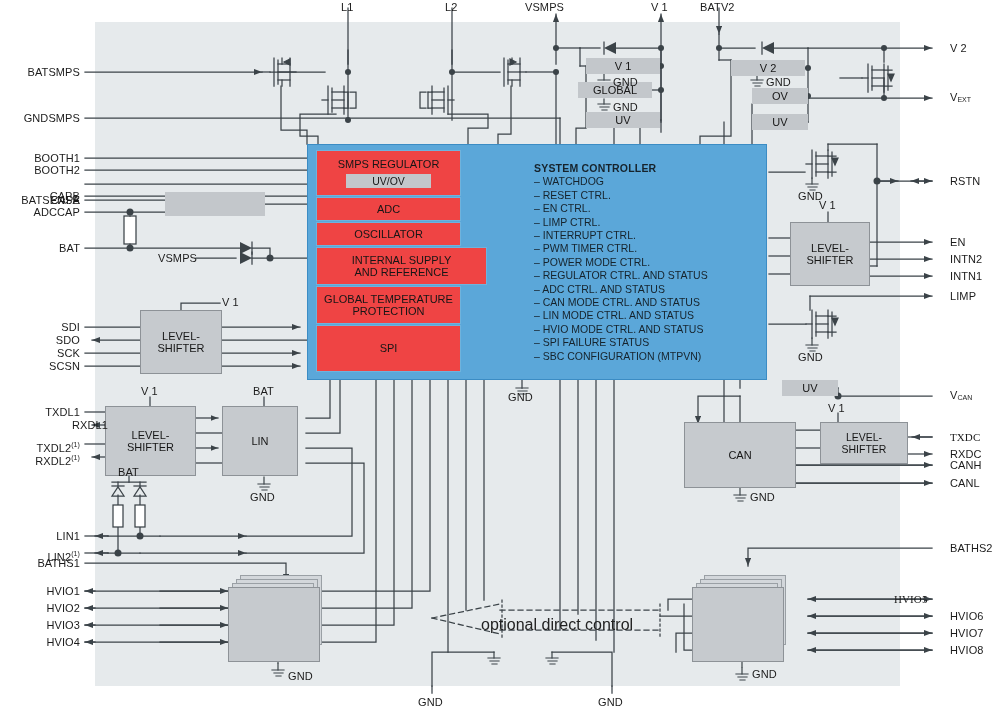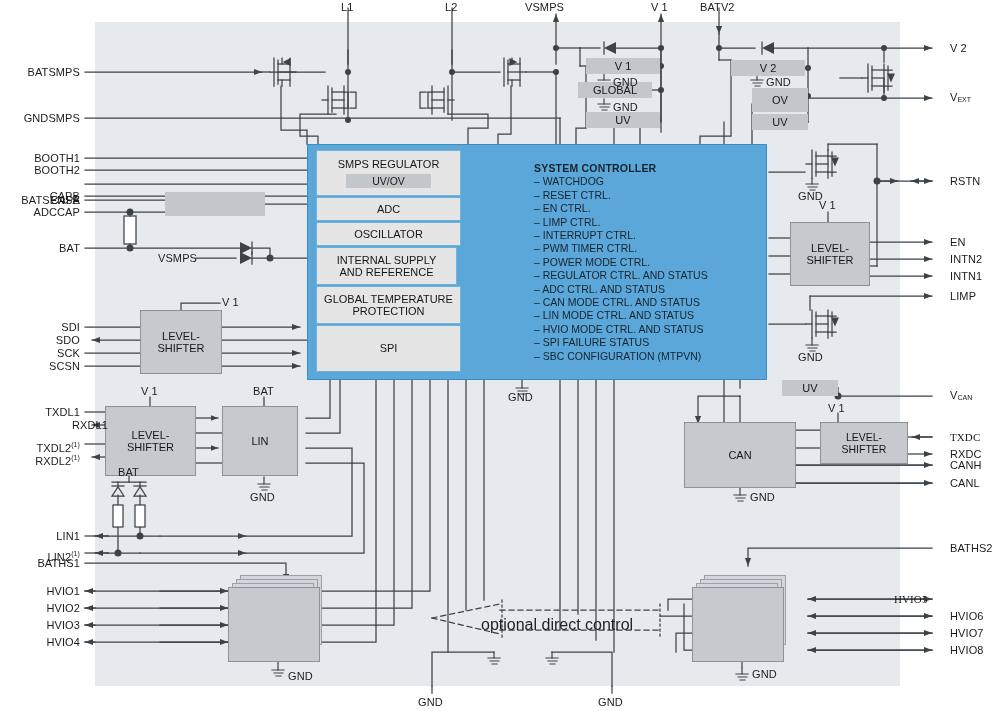--- a/index.html
+++ b/index.html
@@ -13,21 +13,21 @@
        color:#1b1b1b;white-space:nowrap;}
   .lbl.r{text-align:right;}
   .lbl sup{font-size:7px;vertical-align:super;}
   .lbl sub{font-size:7px;vertical-align:-1px;letter-spacing:0;}
   .box{position:absolute;box-sizing:border-box;display:flex;align-items:center;
        justify-content:center;text-align:center;font-size:11px;line-height:12.5px;
        color:#161616;}
   .gray{background:#c6cace;border:1px solid #8d9297;}
   .grayflat{background:#c3c7cb;}
   .bluemain{background:#5ba7d9;border:1px solid #3b8cc4;}
-  .bluesub{background:#e5e5e5;border:1px solid #6fb3dd;}
+  .bluesub{background:#ef4444;border:1px solid #6fb3dd;}
   .sysc{position:absolute;font-size:10.5px;line-height:13.4px;color:#16232c;}
   .sysc b{font-weight:bold;letter-spacing:.2px;}
   .odc{position:absolute;font-size:16px;color:#222;}
   .stack{position:absolute;}
   .stack .sh{position:absolute;background:#d3d7db;border:1px solid #9aa0a5;}
   .stack .fr{position:absolute;background:#c6cace;border:1px solid #8d9297;}
 </style>
 </head>
 <body>
 
@@ -523,21 +523,21 @@
   <div class="box bluesub" style="left:316px;top:150px;width:145px;height:46px;flex-direction:column;">
     <span style="margin-bottom:3px;">SMPS REGULATOR</span>
     <span class="grayflat" style="padding:1px 26px;font-size:10.5px;">UV/OV</span>
   </div>
   <div class="box bluesub" style="left:316px;top:197px;width:145px;height:24px;">
     <span>ADC</span>
   </div>
   <div class="box bluesub" style="left:316px;top:222px;width:145px;height:24px;">
     <span>OSCILLATOR</span>
   </div>
-  <div class="box bluesub" style="left:316px;top:247px;width:141px;height:38px;white-space:pre-line;">
+  <div class="box bluesub" style="left:316px;top:247px;width:171px;height:38px;white-space:pre-line;">
     <span>INTERNAL SUPPLY
 AND REFERENCE</span>
   </div>
   <div class="box bluesub" style="left:316px;top:286px;width:145px;height:38px;white-space:pre-line;">
     <span>GLOBAL TEMPERATURE
 PROTECTION</span>
   </div>
   <div class="box bluesub" style="left:316px;top:325px;width:145px;height:47px;">
     <span>SPI</span>
   </div>
@@ -567,21 +567,21 @@
   </div>
   <div class="box grayflat" style="left:578px;top:82px;width:74px;height:16px;">
     <span>GLOBAL</span>
   </div>
   <div class="box grayflat" style="left:586px;top:112px;width:74px;height:16px;">
     <span>UV</span>
   </div>
   <div class="box grayflat" style="left:731px;top:60px;width:74px;height:16px;">
     <span>V 2</span>
   </div>
-  <div class="box grayflat" style="left:752px;top:88px;width:56px;height:24px;">
+  <div class="box grayflat" style="left:752px;top:88px;width:56px;height:16px;">
     <span>OV</span>
   </div>
   <div class="box grayflat" style="left:752px;top:114px;width:56px;height:16px;">
     <span>UV</span>
   </div>
   <div class="box grayflat" style="left:782px;top:380px;width:56px;height:16px;">
     <span>UV</span>
   </div>
   <div class="box grayflat" style="left:165px;top:192px;width:100px;height:24px;"></div>
 

